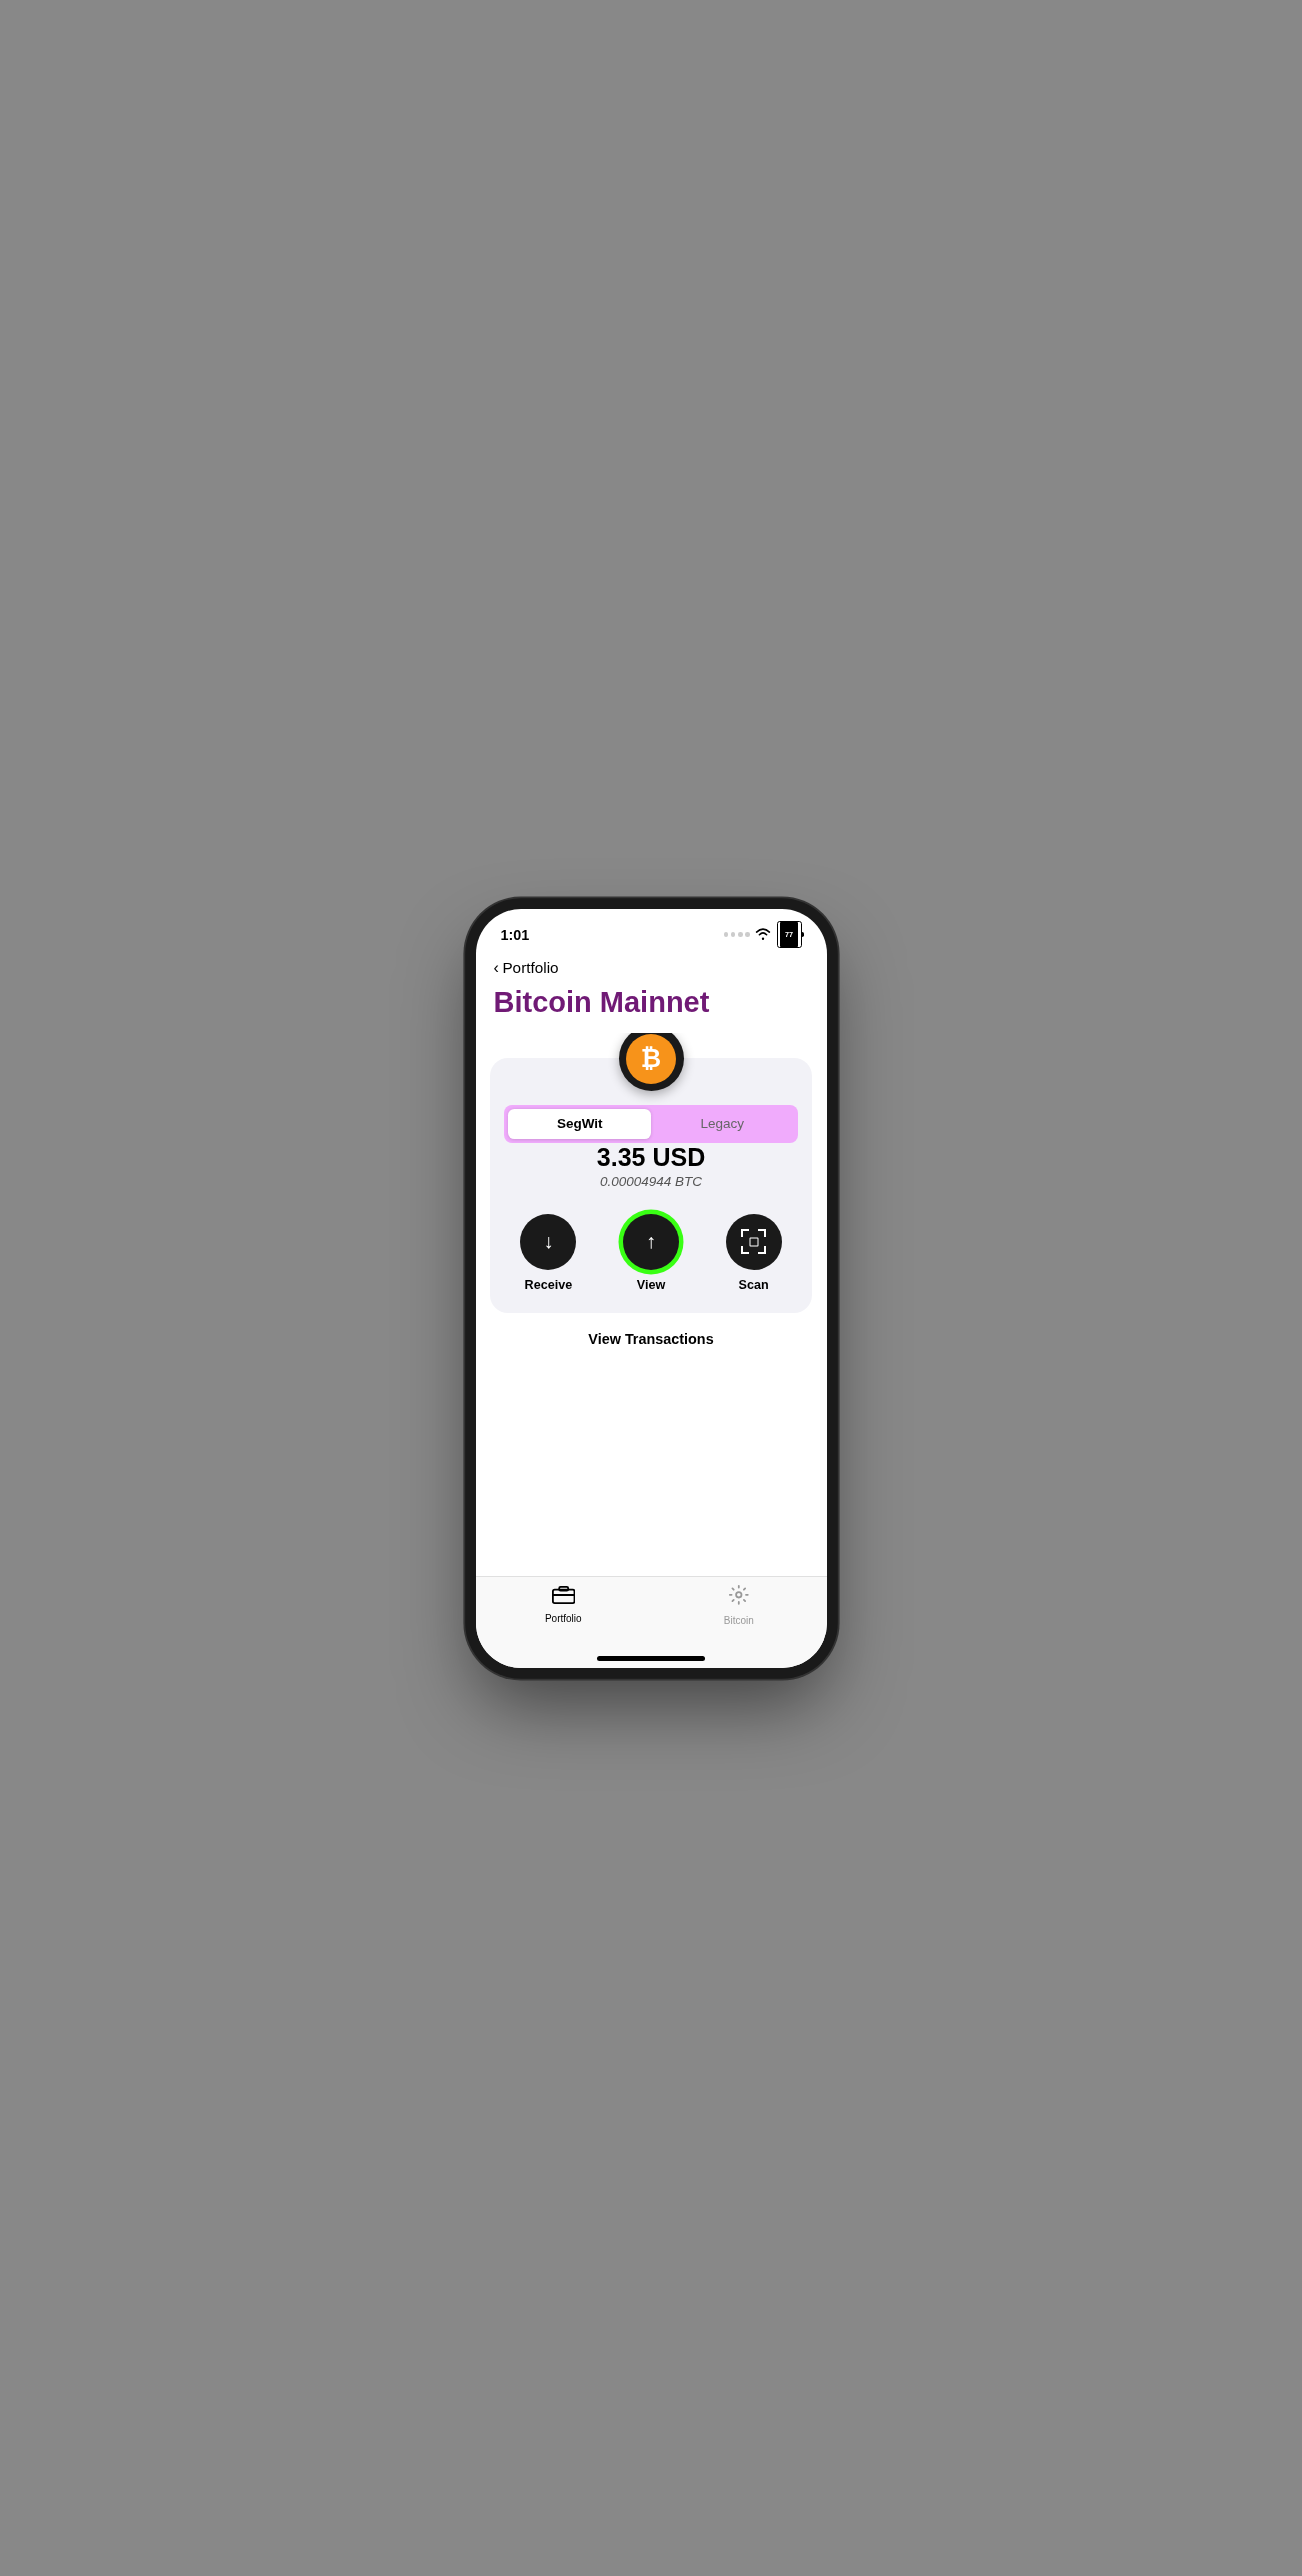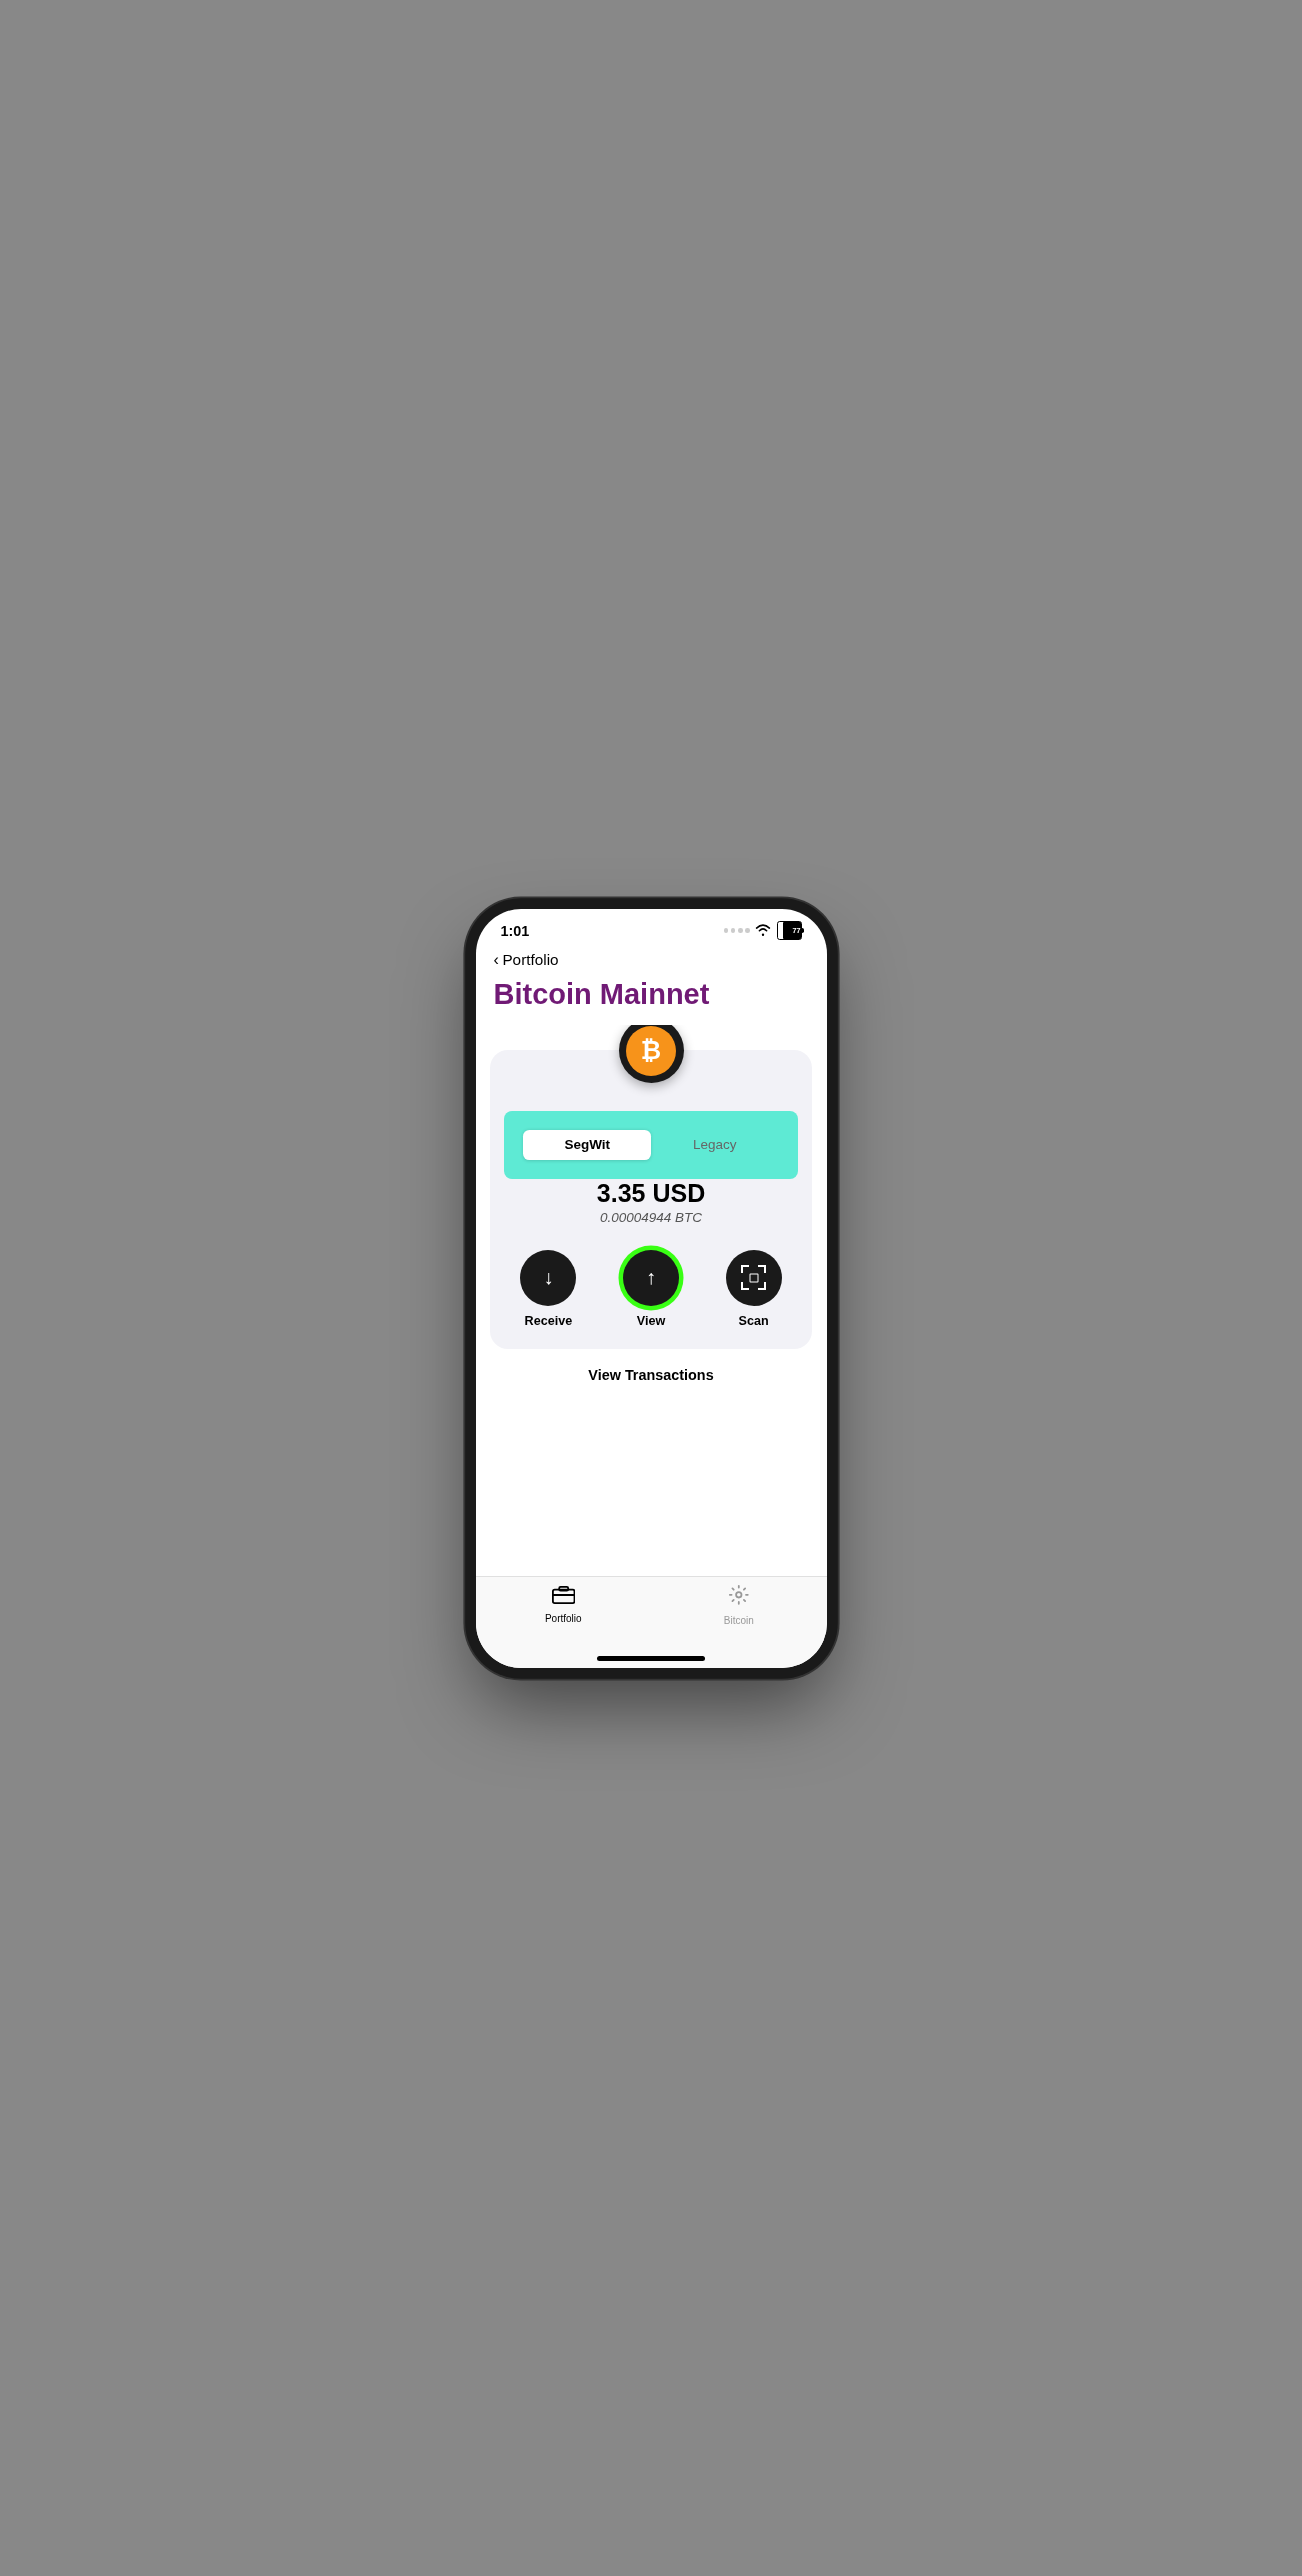--- a/index.html
+++ b/index.html
@@ -60,23 +60,23 @@
     }
 
     .wifi-icon {
       width: 16px;
       height: 12.6px;
     }
 
     .battery {
       display: flex;
       align-items: center;
-      justify-content: flex-end;
+      justify-content: center;
       width: 25px;
-      height: 19px;
+      height: 27px;
       border: 1.8px solid #000;
       border-radius: 2.7px;
       position: relative;
       font-size: 7.2px;
       font-weight: 700;
     }
 
     .battery::after {
       content: '';
       width: 1.8px;
@@ -175,24 +175,24 @@
       align-items: center;
       justify-content: center;
       font-size: 25px;
       font-weight: 900;
       color: #fff;
     }
 
     
     .segment-control {
       display: flex;
-      background: #5eead4;
+      background: #f0abfc;
       border-radius: 8px;
-      padding: 19px;
-      margin-top: 61px;
+      padding: 4px;
+      margin-top: 47px;
       width: calc(100% - 29px);
     }
 
     .segment-btn {
       flex: 1;
       padding: 7.2px 0;
       text-align: center;
       font-size: 13.5px;
       font-weight: 500;
       border-radius: 6.3px;

